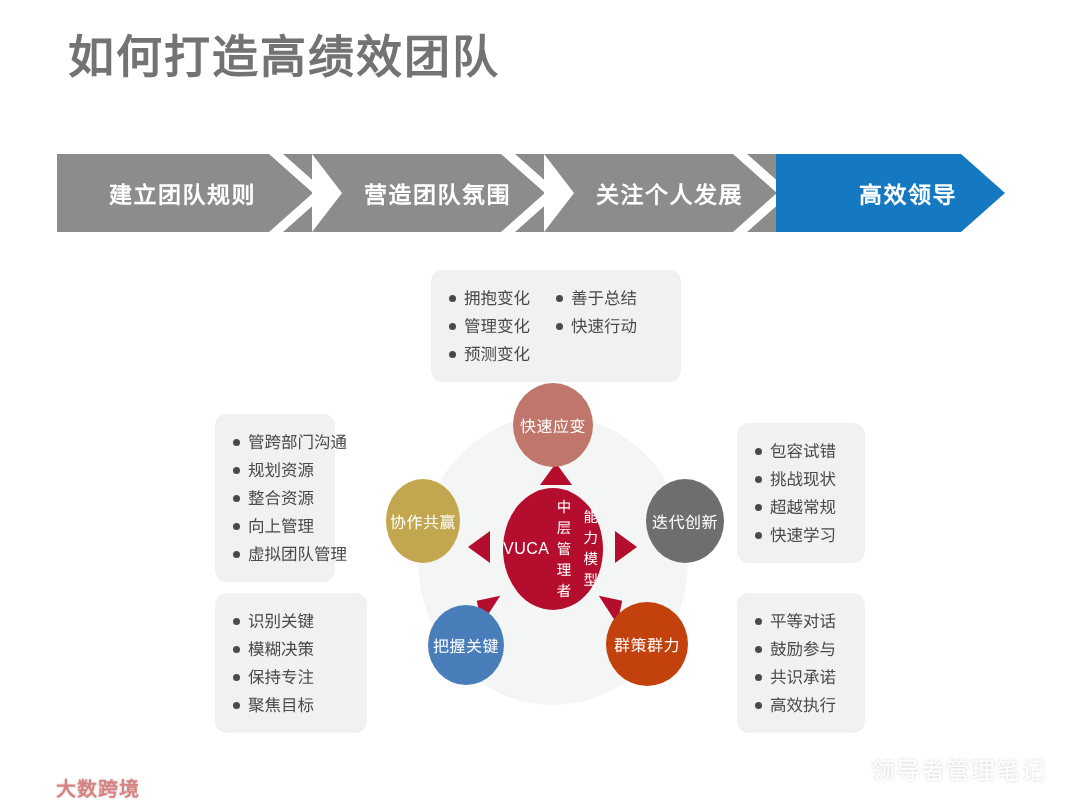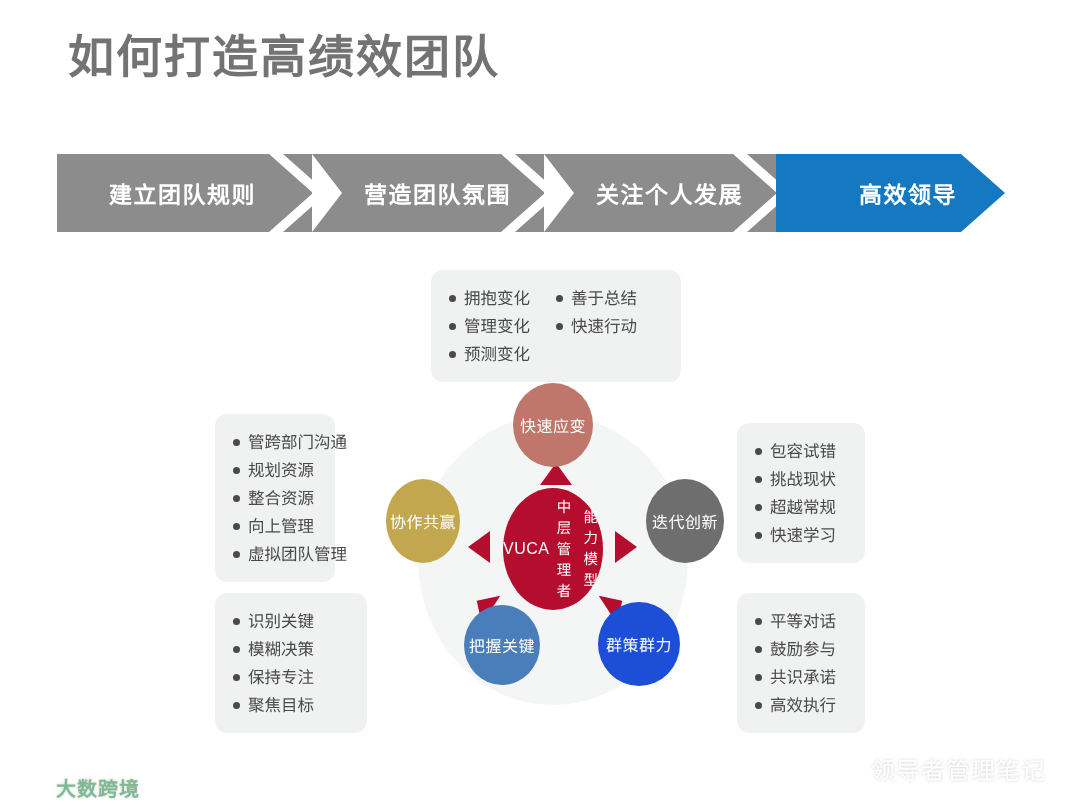--- a/index.html
+++ b/index.html
@@ -190,21 +190,21 @@
 
   
   .wm-left {
     position: absolute;
     left: 14px; bottom: 8px;
     display: flex; align-items: center; gap: 8px;
     opacity: 0.55;
   }
   .wm-left .wm-text {
     font-size: 20px; font-weight: bold;
-    color: #15803d;
+    color: #b91c1c;
     text-shadow: 0 0 3px rgba(150,150,150,0.85);
     letter-spacing: 1px;
   }
   .wm-right {
     position: absolute;
     right: 34px; bottom: 24px;
     display: flex; align-items: flex-start; gap: 10px;
     opacity: 0.5;
     flex-direction: column;
   }
@@ -366,24 +366,24 @@
 
     <div class="node" id="node-top" style="background: rgb(192, 118, 106); font-family: Liberation Serif, serif;">
       <span>快速应变</span>
     </div>
     <div class="node" id="node-left" style="background: rgb(195, 167, 79);">
       <span>协作共赢</span>
     </div>
     <div class="node" id="node-right" style="background: rgb(110, 110, 110);">
       <span>迭代创新</span>
     </div>
-    <div class="node" id="node-bl" style="background: rgb(74, 126, 187); margin-left: 36px;">
+    <div class="node" id="node-bl" style="background: rgb(74, 126, 187);">
       <span>把握关键</span>
     </div>
-    <div class="node" id="node-br" style="background: #1d4ed8;">
+    <div class="node" id="node-br" style="background: #c2410c; margin-left: 8px;">
       <span>群策群力</span>
     </div>
 
     <div class="hub" style="background: rgb(181, 13, 45);">
       <div class="hub-en">VUCA</div>
       <div class="hub-l1">中层管理者</div>
       <div class="hub-l2">能力模型</div>
     </div>
 
   </div>

